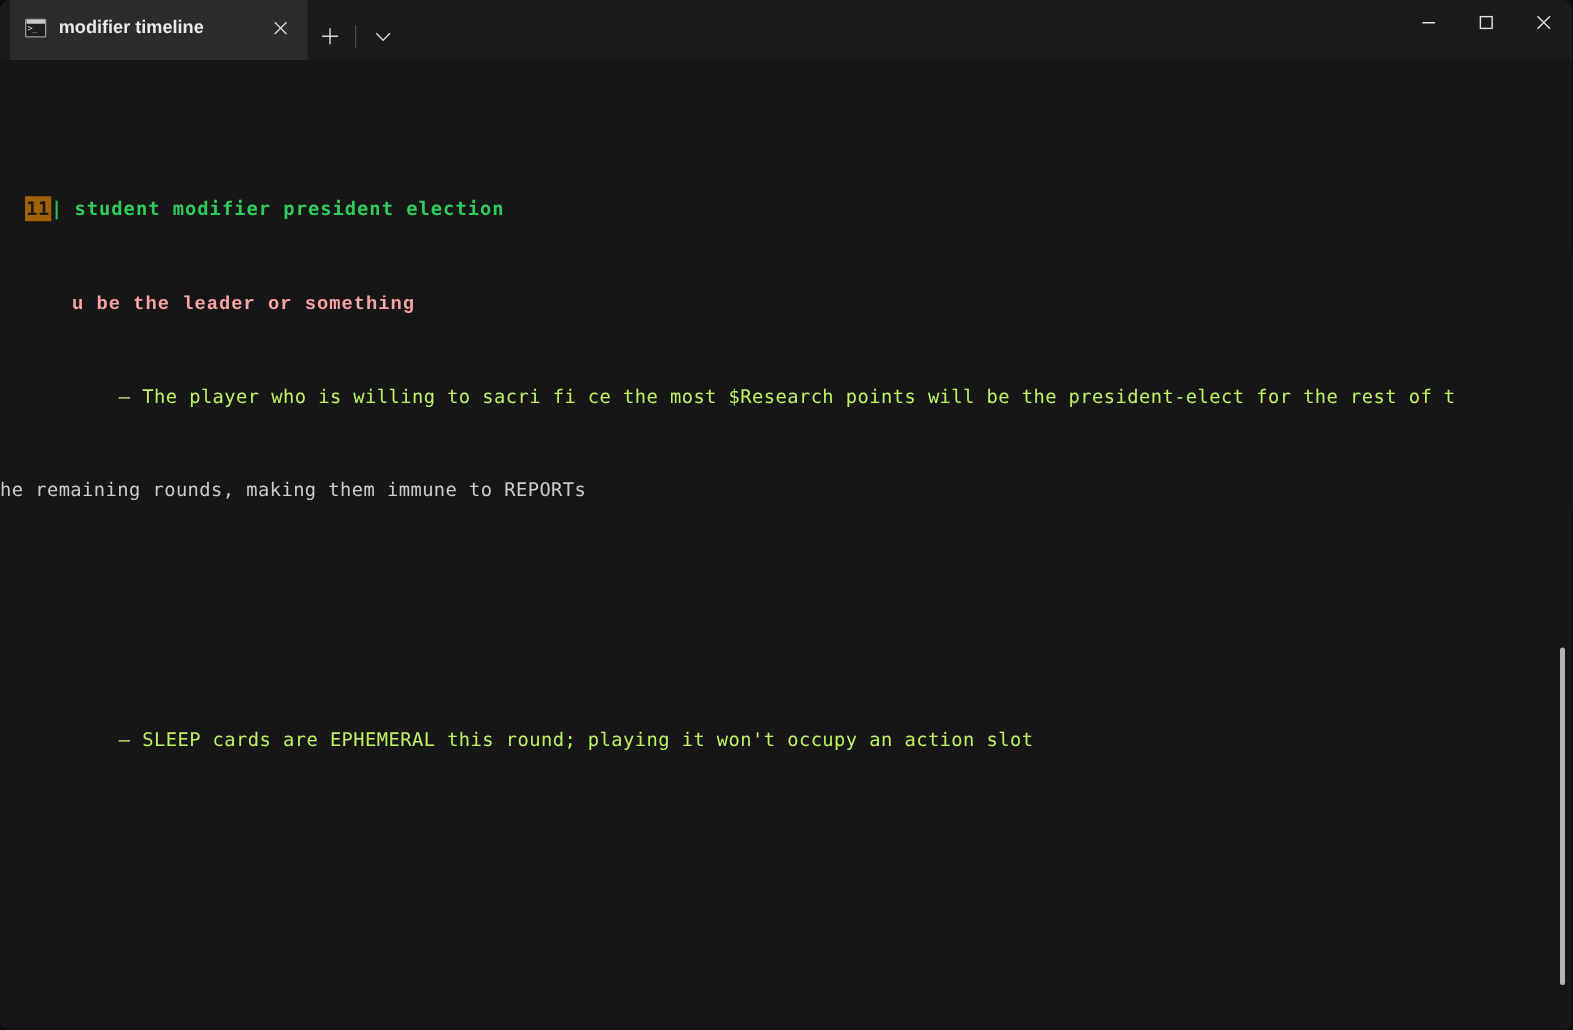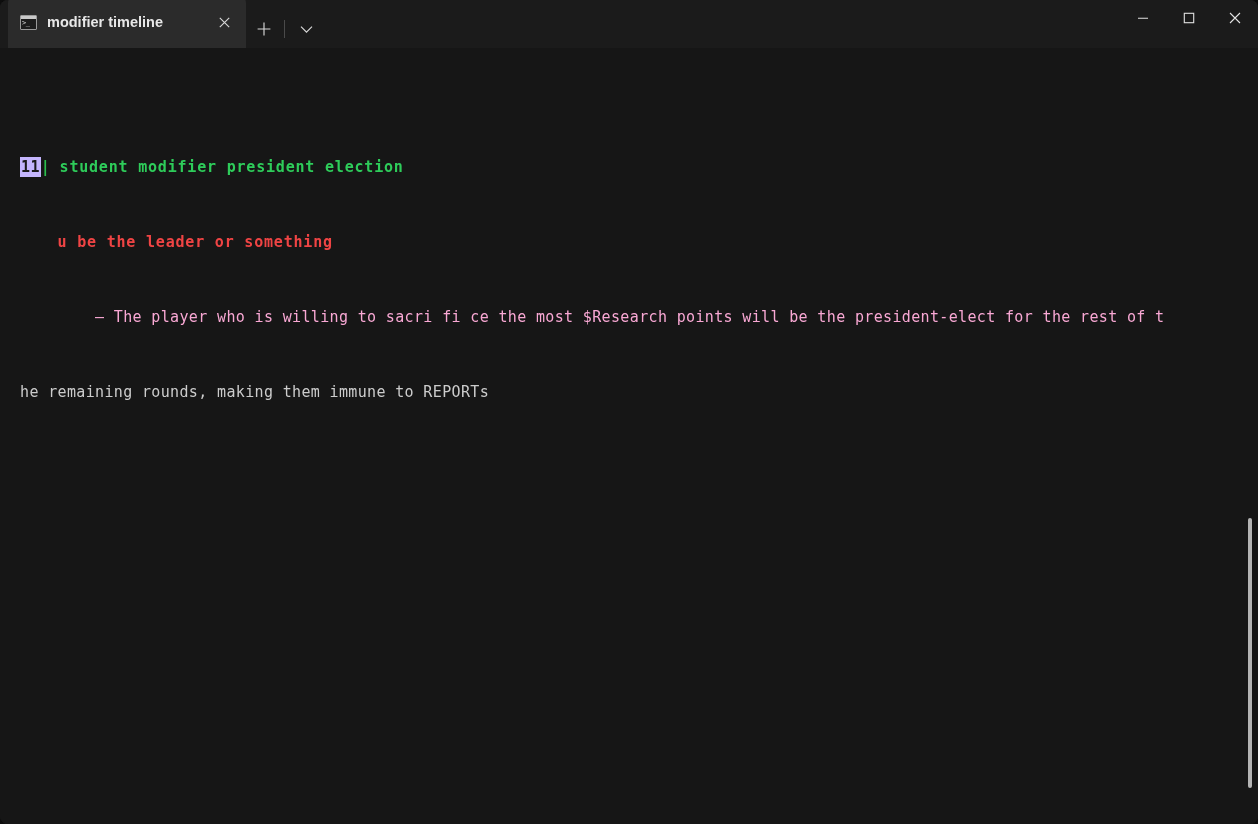--- a/index.html
+++ b/index.html
@@ -171,40 +171,41 @@
     color: #cfcfcf;
   }
 
   .line { height: 25px; white-space: pre; }
   .line.blank { height: 25px; }
 
   
   .entry-head { display: block; height: 25px; }
 
   .badge {
-    background: #c4b5fd;
+    background: #a16207;
     color: #1a1a1a;
     font-weight: 700;
     padding: 1px 1px;
     letter-spacing: 0.35px;
   }
   .bar { color: #2bbd4e; font-weight: 700; }
 
   .title-green {
     color: #2ecc5a;
     font-weight: 700;
     letter-spacing: 0.8px;
   }
   .sub-green {
-    color: #ef4444;
+    color: #fca5a5;
     font-weight: 700;
     letter-spacing: 0.8px;
+    font-family: Liberation Mono, monospace;
   }
   .effect {
-    color: #f9a8d4;
+    color: #bef264;
   }
   .wrapline { color: #cccccc; }
 
   
   .scrollbar-track {
     position: absolute;
     right: 4px;
     top: 0;
     bottom: 0;
     width: 10px;
@@ -270,24 +271,25 @@
     </div>
   </div>
 
   <div class="term">
     <div class="term-inner">
 
       
       <div class="line entry-head"><span class="badge">11</span><span class="bar">|</span> <span class="title-green">student modifier president election</span></div>
       <div class="line">    <span class="sub-green">u be the leader or something</span></div>
       <div class="line">        <span class="effect">— The player who is willing to sacri fi ce the most $Research points will be the president-elect for the rest of t</span></div>
-      <div class="line" style="margin-left:-20px; padding-left:20px;"><span class="wrapline">he remaining rounds, making them immune to REPORTs</span></div>
+      <div class="line" style="margin-left:-20px; "><span class="wrapline">he remaining rounds, making them immune to REPORTs</span></div>
       <div class="line blank"> </div>
 
       
+      <div class="line">        <span class="effect">— SLEEP cards are EPHEMERAL this round; playing it won't occupy an action slot</span></div>
       <div class="line blank"> </div>
 
       
       
       
       
       
 
       
       

